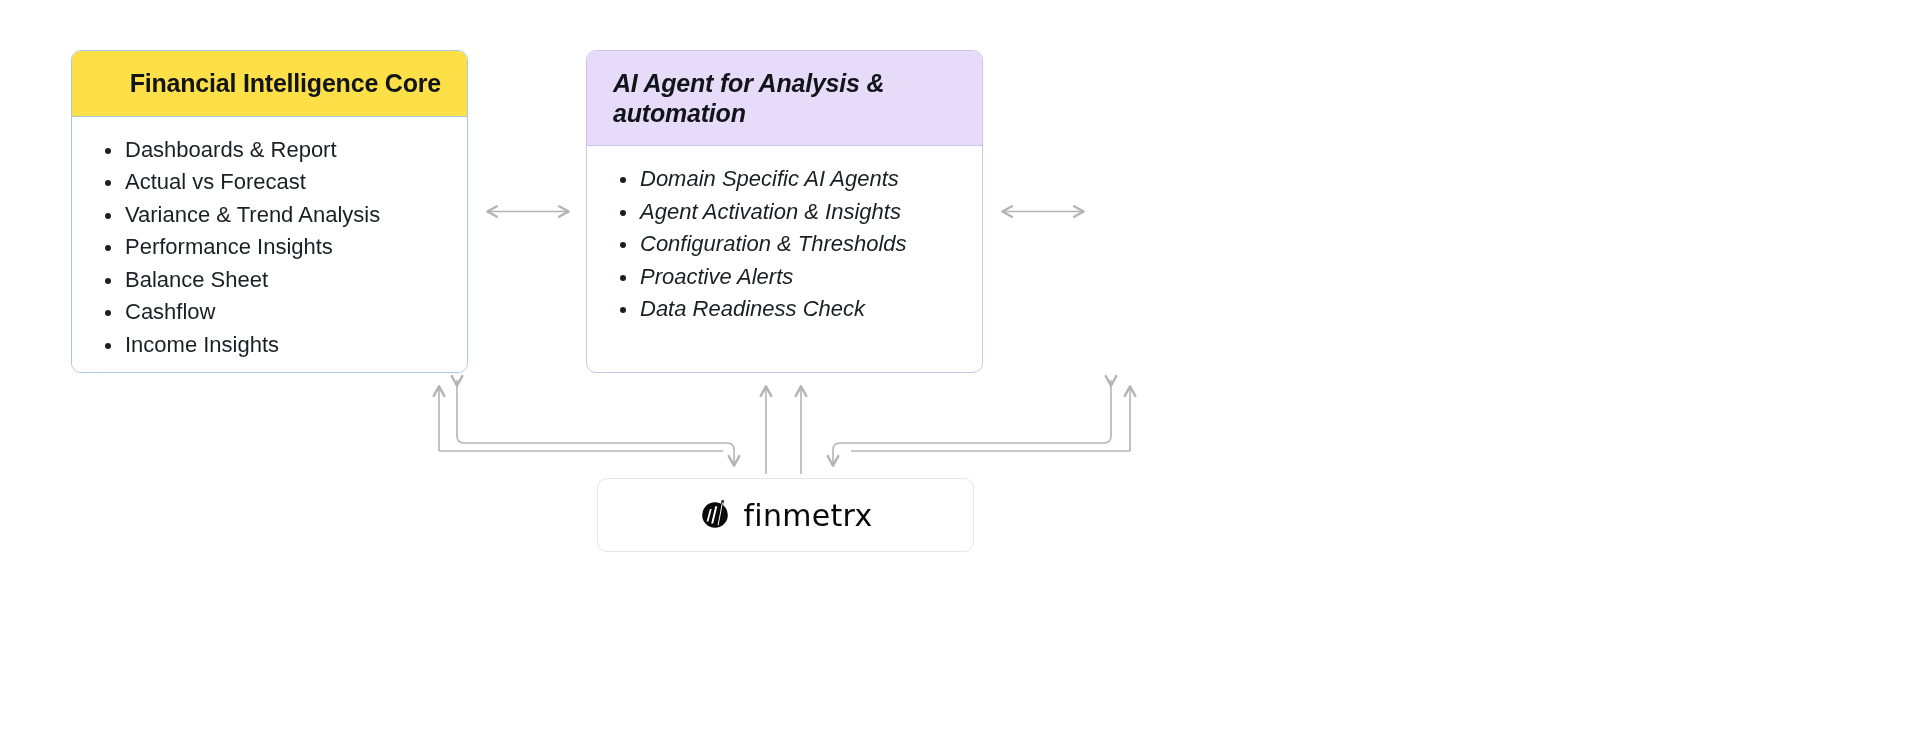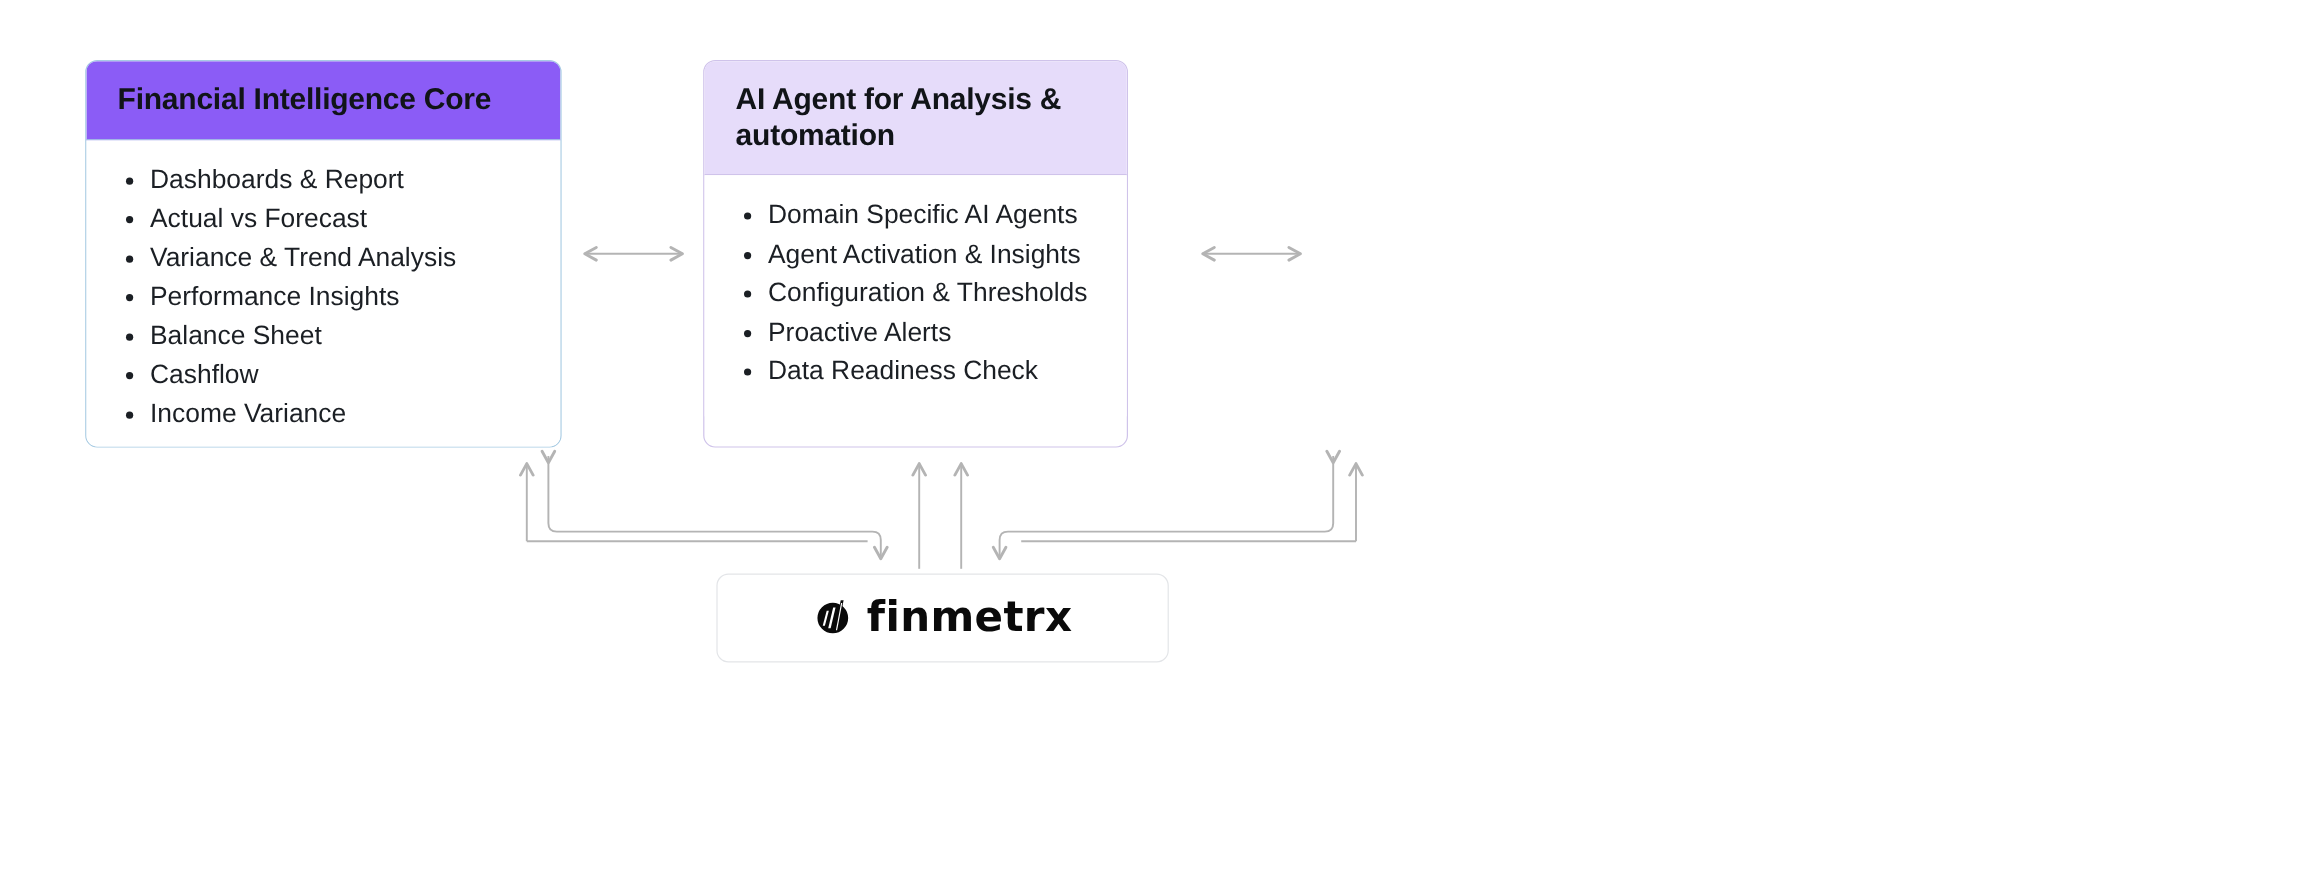--- a/index.html
+++ b/index.html
@@ -81,31 +81,33 @@
 
   
   #card-fic {
     left: 71px;
     top: 50px;
     width: 397px;
     height: 323px;
     border: 1px solid #a7cbe3;
   }
   #card-fic .card-header {
-    background: #8b5cf6;
+    background: #fde047;
     border-bottom: 1px solid #a7cbe3;
+    text-align: right;
   }
 
   
   #card-ai {
     left: 586px;
     top: 50px;
-    width: 354px;
+    width: 397px;
     height: 323px;
     border: 1px solid #cfc3ea;
+    font-style: italic;
   }
   #card-ai .card-header {
     background: #e6dcfa;
     border-bottom: 1px solid #cfc3ea;
   }
 
   
   #card-cash {
     left: 1101px;
     top: 50px;
@@ -134,22 +136,22 @@
     justify-content: center;
     gap: 11px;
   }
   #hub-logo-mark {
     display: block;
     width: 34px;
     height: 34px;
     flex: 0 0 auto;
   }
   #hub-wordmark {
-    font-size: 35px;
-    font-weight: bold;
+    font-size: 30px;
+    font-weight: normal;
     color: #0a0a0a;
     letter-spacing: 0.3px;
     font-family: "DejaVu Sans", sans-serif;
   }
 </style>
 </head>
 <body>
 
 <div id="canvas">
 
@@ -201,21 +203,21 @@
   <div class="card" id="card-fic">
     <div class="card-header">Financial Intelligence Core</div>
     <div class="card-body">
       <ul class="bullet-list">
         <li>Dashboards &amp; Report</li>
         <li>Actual vs Forecast</li>
         <li>Variance &amp; Trend Analysis</li>
         <li>Performance Insights</li>
         <li>Balance Sheet</li>
         <li>Cashflow</li>
-        <li>Income Variance</li>
+        <li>Income Insights</li>
       </ul>
     </div>
   </div>
 
   <div class="card" id="card-ai">
     <div class="card-header">AI Agent for Analysis &amp; automation</div>
     <div class="card-body">
       <ul class="bullet-list">
         <li>Domain Specific AI Agents</li>
         <li>Agent Activation &amp; Insights</li>

